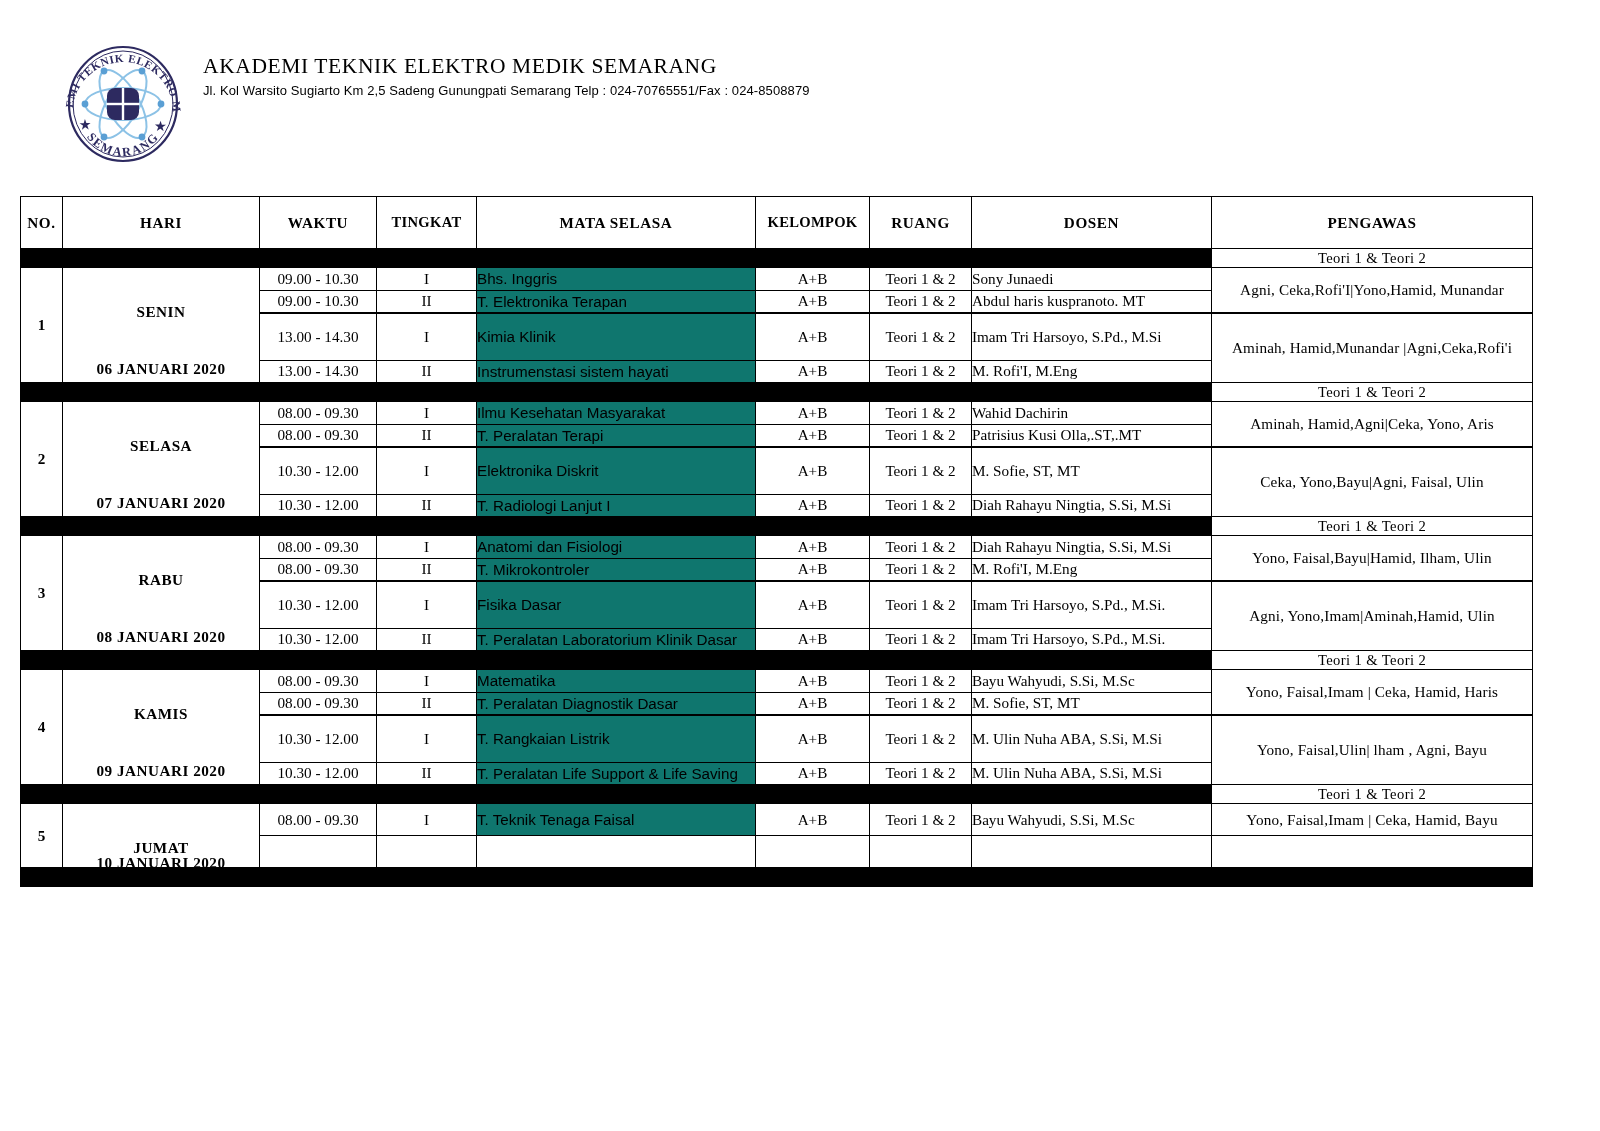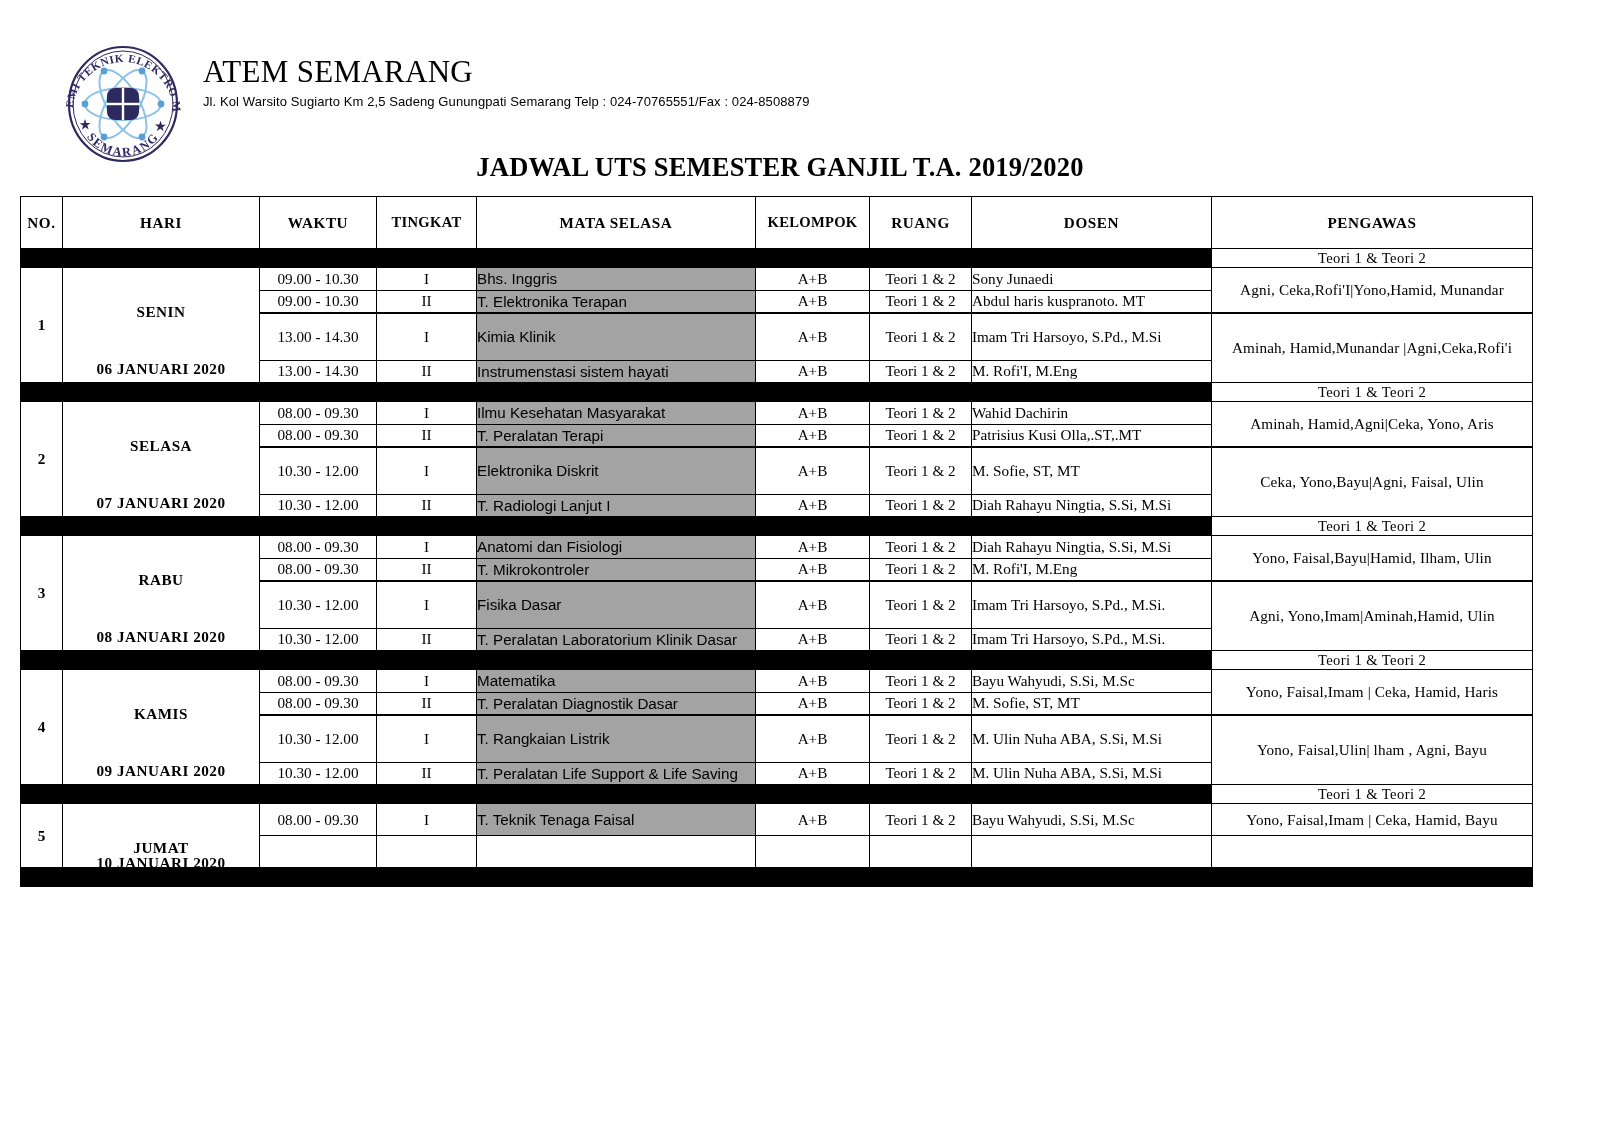--- a/index.html
+++ b/index.html
@@ -142,21 +142,21 @@
     display: flex;
     flex-direction: column;
     justify-content: space-between;
     height: 90px;
     padding: 12px 0 6px 0;
     margin-top: 24px;
   }
   td.c-waktu { text-align: center; font-size: 15.5px; }
   td.c-tingkat { text-align: center; font-size: 15.5px; }
   td.c-mk {
-    background: #a3a3a3;
+    background: #0f766e;
     text-align: left;
     padding-left: 4px;
     font-family: "Liberation Sans", sans-serif;
     font-size: 13.9px;
   }
   td.c-mk.blank { background: #ffffff; }
   td.c-kel { text-align: center; font-size: 15.5px; }
   td.c-ruang { text-align: center; font-size: 15.2px; }
   td.c-dosen {
     text-align: left;
@@ -212,26 +212,25 @@
         <text font-family="Liberation Serif, serif" font-size="11.2" font-weight="bold" fill="#2d2a60" letter-spacing="0.6">
           <textPath href="#arcTop" startOffset="50%" text-anchor="middle">AKADEMI TEKNIK ELEKTRO MEDIK</textPath>
         </text>
         <text font-family="Liberation Serif, serif" font-size="12.4" font-weight="bold" fill="#2d2a60" letter-spacing="1.6">
           <textPath href="#arcBot" startOffset="50%" text-anchor="middle">★ SEMARANG ★</textPath>
         </text>
       </svg>
     </div>
 
     <div class="org-block">
-      <div class="org-line2">ATEM SEMARANG</div>
+      <div class="org-line1">AKADEMI TEKNIK ELEKTRO MEDIK SEMARANG</div>
       <div class="org-line3">Jl.  Kol Warsito Sugiarto Km 2,5 Sadeng Gunungpati Semarang Telp : 024-70765551/Fax : 024-8508879</div>
     </div>
   </div>
 
-  <div class="doc-title">JADWAL UTS SEMESTER GANJIL  T.A. 2019/2020</div>
 
   <div class="tbl-wrap">
     <table class="sched">
       <colgroup>
         <col style="width:42px">
         <col style="width:197px">
         <col style="width:117px">
         <col style="width:100px">
         <col style="width:279px">
         <col style="width:114px">

